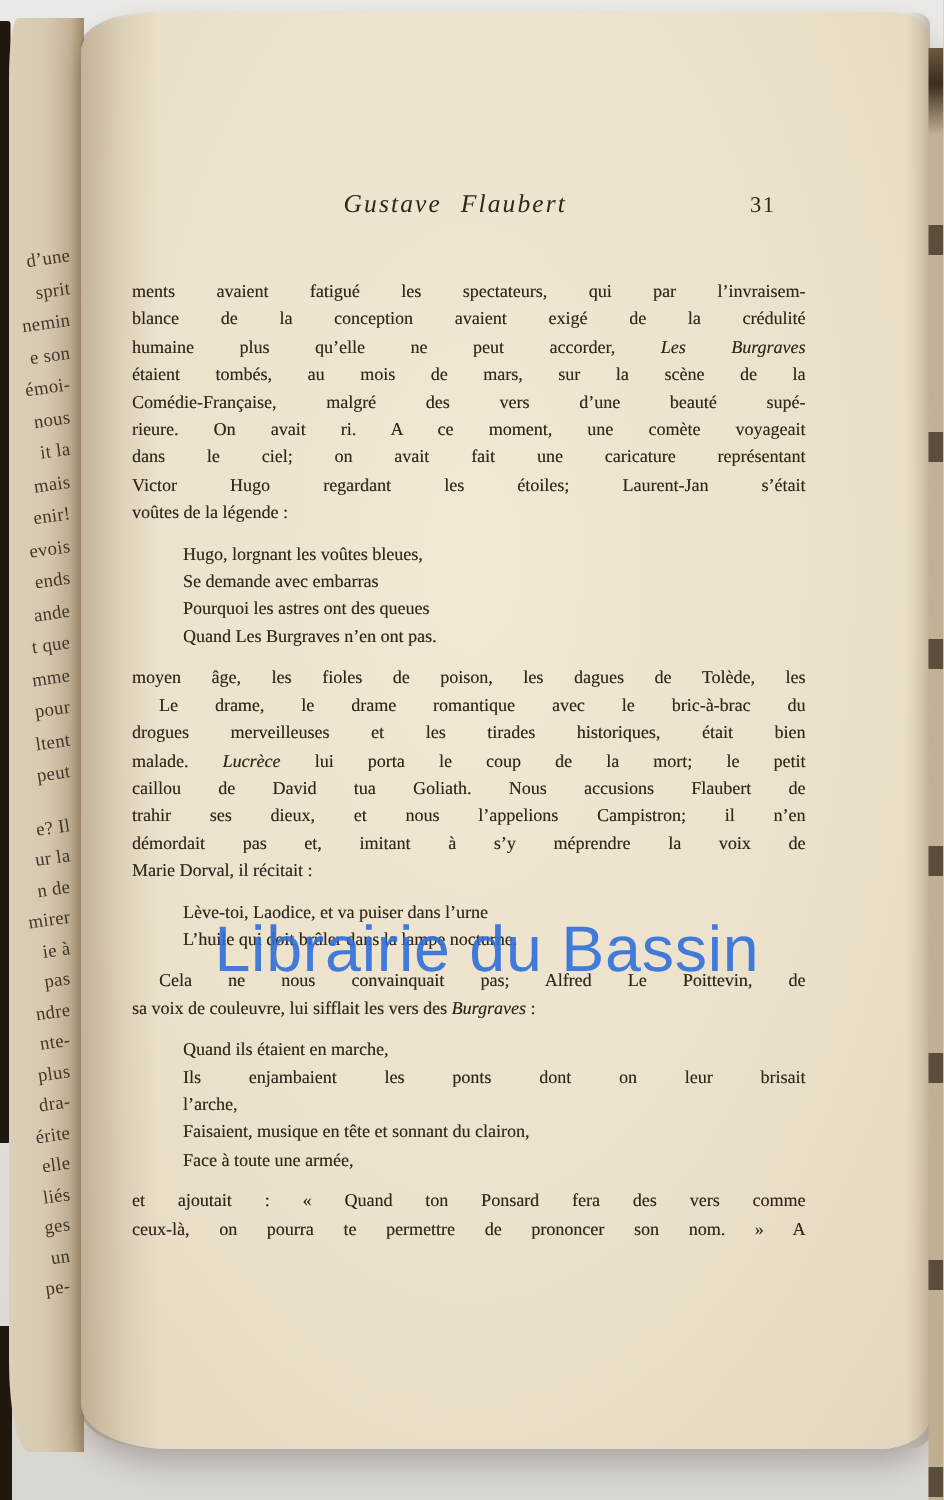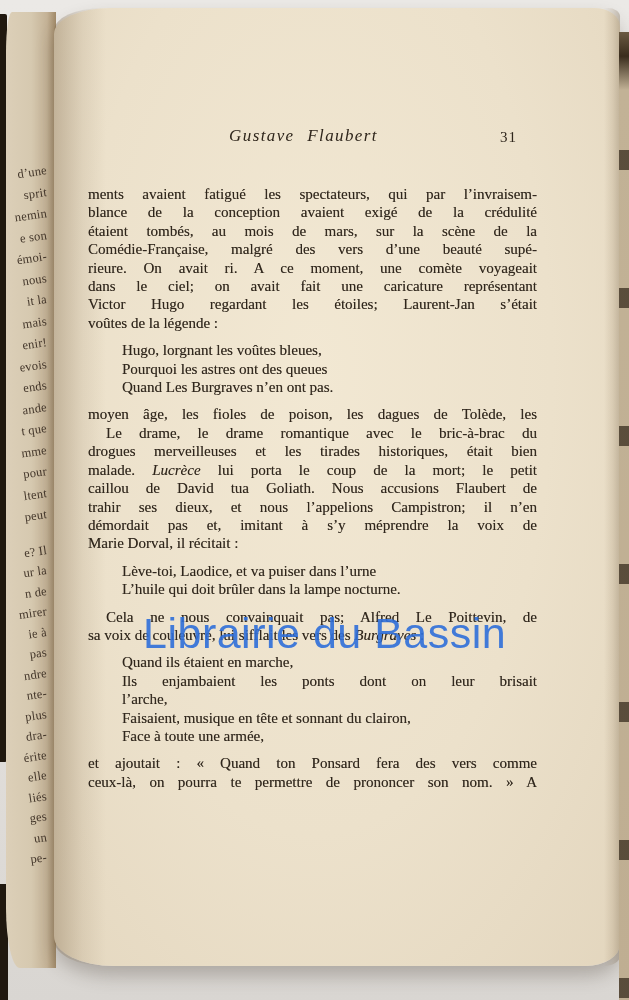--- a/index.html
+++ b/index.html
@@ -59,21 +59,21 @@
   
   .text-column{position:absolute;left:34px;top:118px;width:449px;color:var(--ink);}
   .running-head{position:relative;height:20px;line-height:20px;}
   .running-head .title{
     display:block;text-align:center;transform:translateX(-9px);
     font-style:italic;font-size:17px;letter-spacing:1.4px;word-spacing:7px;
   }
   .running-head .pagenum{
     position:absolute;right:20px;top:1px;font-size:15px;letter-spacing:1px;
   }
-  .body-blocks{margin-top:39px;font-size:15px;line-height:18.4px;
+  .body-blocks{margin-top:39px;font-size:12px;line-height:18.4px;
     text-shadow:.2px 0 .35px rgba(40,30,20,.45);}
   .block + .block{margin-top:9px;}
   .block.verse{margin-left:34px;}
   .line{white-space:normal;}
   .line.j{text-align:justify;text-align-last:justify;}
   .line.first{text-indent:18px;}
   .line i{font-style:italic;}
   
   .watermark{
     position:absolute;left:143px;top:612px;z-index:5;
@@ -131,29 +131,31 @@
   <div class="main-page">
     <div class="text-column">
       <div class="running-head">
         <span class="title">Gustave Flaubert</span>
         <span class="pagenum">31</span>
       </div>
       <div class="body-blocks" id="body-blocks">
           <div class="block paragraph">
             <div class="line j"><span>ments avaient fatigué les spectateurs, qui par l’invraisem-</span></div>
             <div class="line j"><span>blance de la conception avaient exigé de la crédulité</span></div>
+            <div class="line j"><span>humaine plus qu’elle ne peut accorder, </span><i>Les Burgraves</i></div>
             <div class="line j"><span>étaient tombés, au mois de mars, sur la scène de la</span></div>
             <div class="line j"><span>Comédie-Française, malgré des vers d’une beauté supé-</span></div>
             <div class="line j"><span>rieure. On avait ri. A ce moment, une comète voyageait</span></div>
             <div class="line j"><span>dans le ciel; on avait fait une caricature représentant</span></div>
             <div class="line j"><span>Victor Hugo regardant les étoiles; Laurent-Jan s’était</span></div>
             <div class="line"><span>voûtes de la légende :</span></div>
           </div>
           <div class="block verse">
             <div class="line"><span>Hugo, lorgnant les voûtes bleues,</span></div>
+            <div class="line"><span>Se demande avec embarras</span></div>
             <div class="line"><span>Pourquoi les astres ont des queues</span></div>
             <div class="line"><span>Quand Les Burgraves n’en ont pas.</span></div>
           </div>
           <div class="block paragraph">
             <div class="line j"><span>moyen âge, les fioles de poison, les dagues de Tolède, les</span></div>
             <div class="line j first"><span>Le drame, le drame romantique avec le bric-à-brac du</span></div>
             <div class="line j"><span>drogues merveilleuses et les tirades historiques, était bien</span></div>
             <div class="line j"><span>malade. </span><i>Lucrèce</i><span> lui porta le coup de la mort; le petit</span></div>
             <div class="line j"><span>caillou de David tua Goliath. Nous accusions Flaubert de</span></div>
             <div class="line j"><span>trahir ses dieux, et nous l’appelions Campistron; il n’en</span></div>

